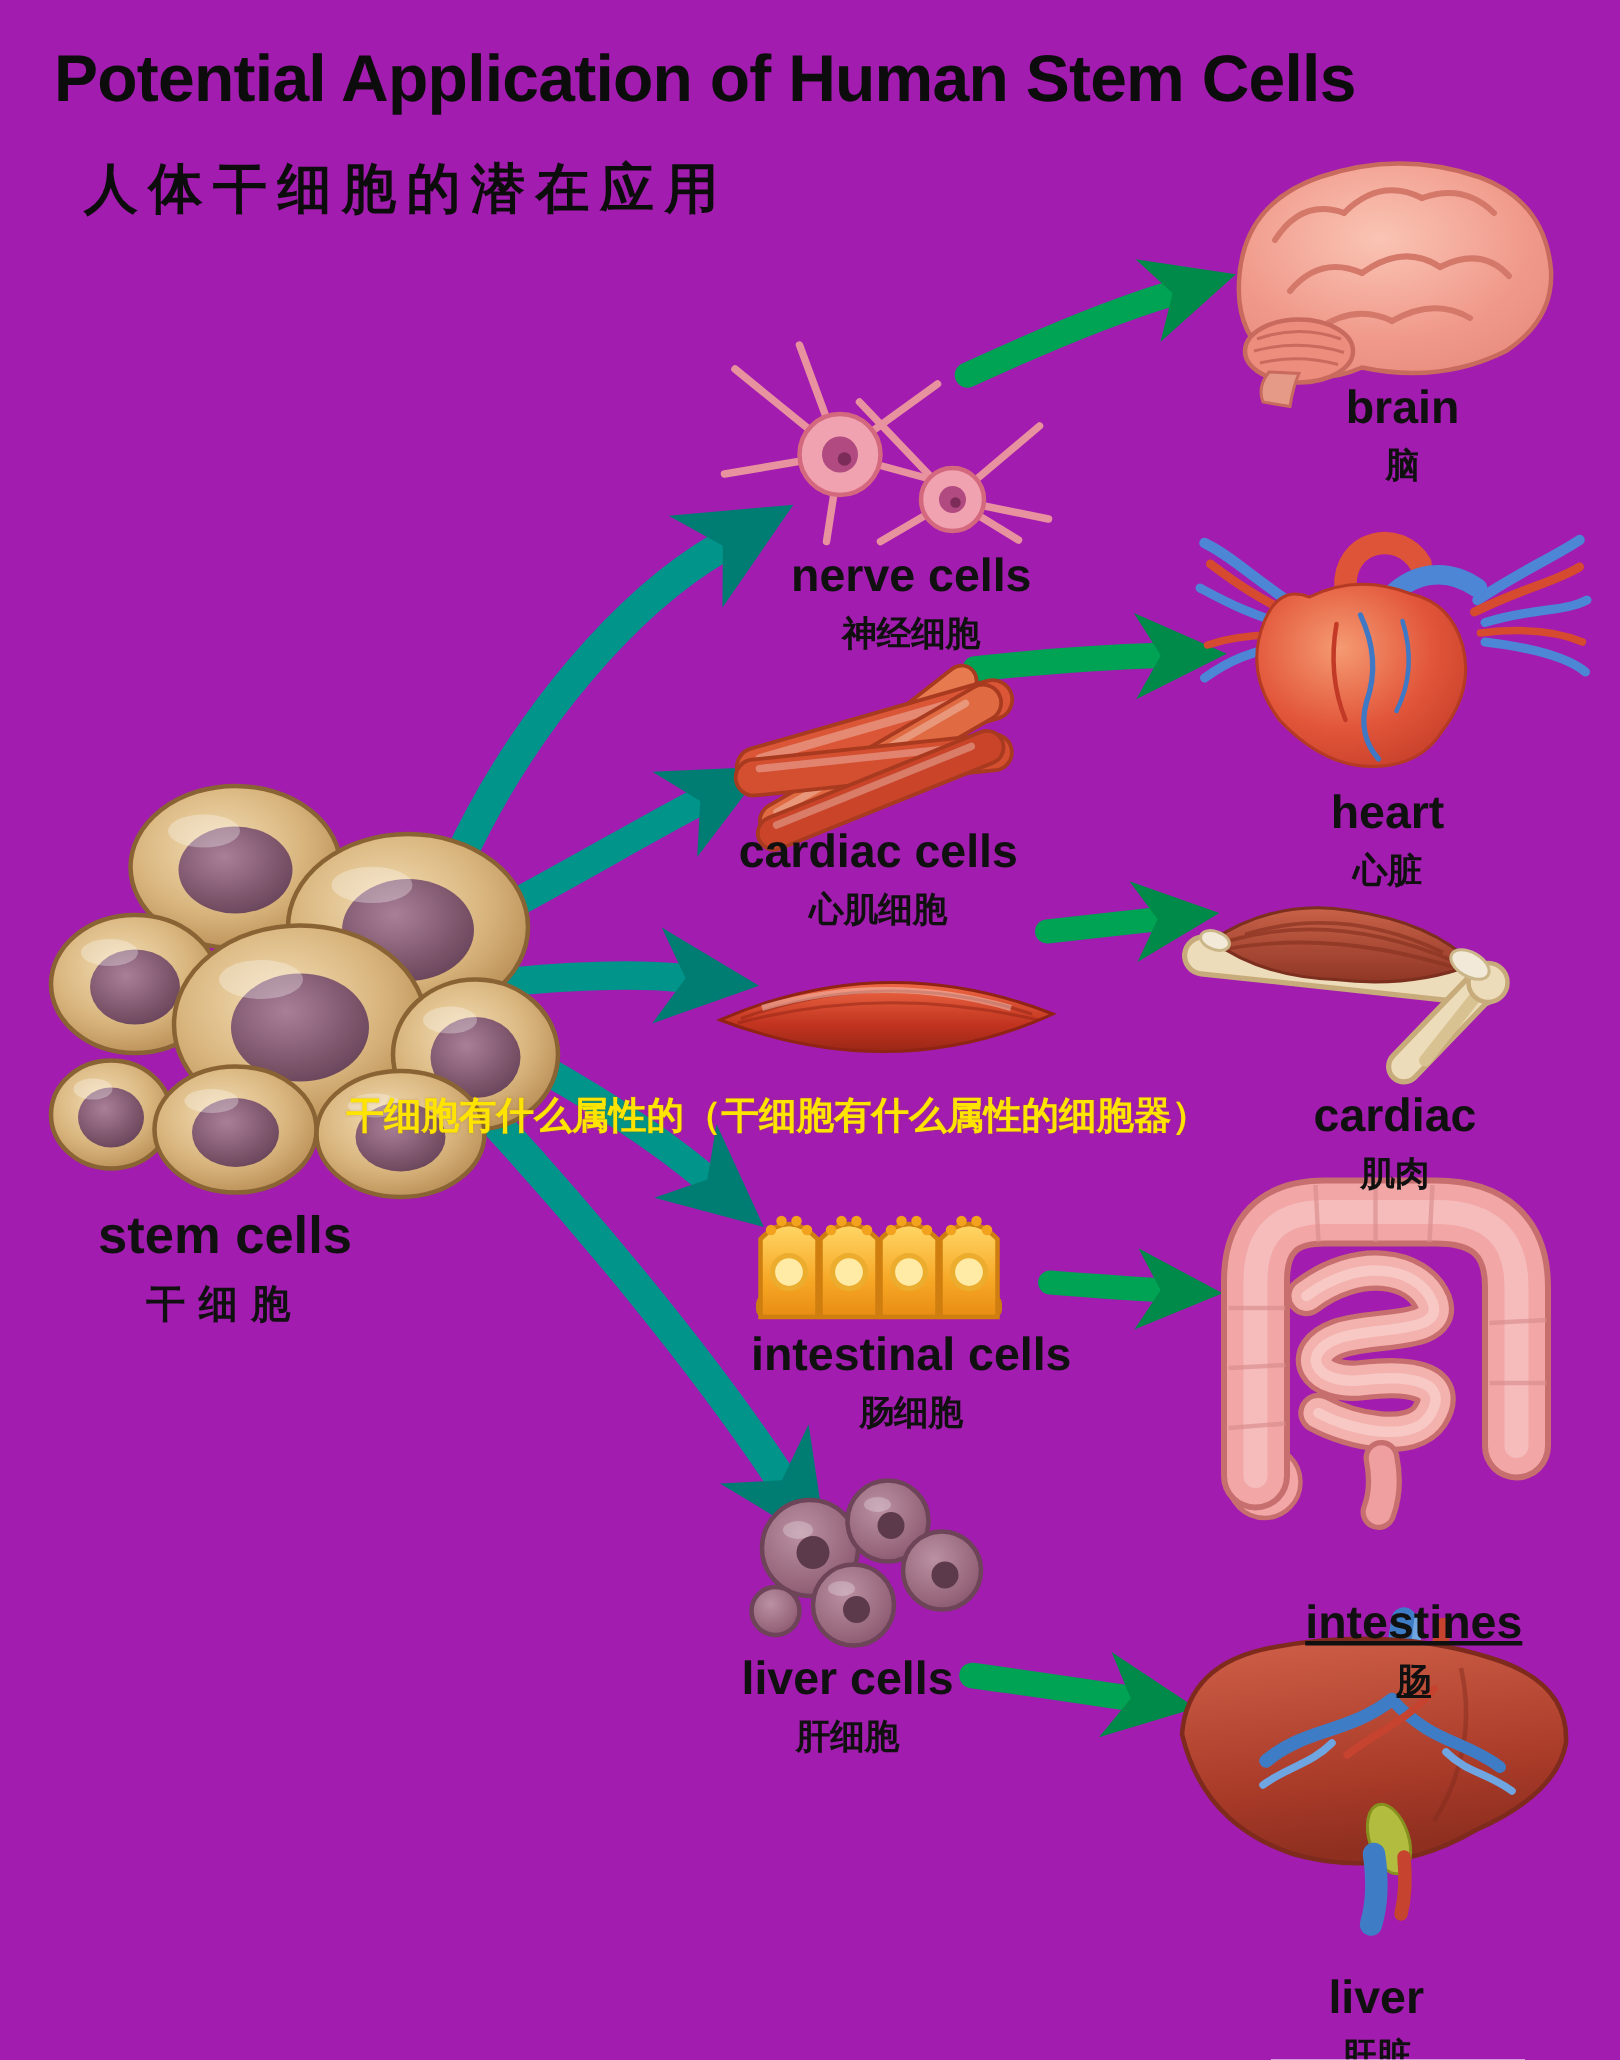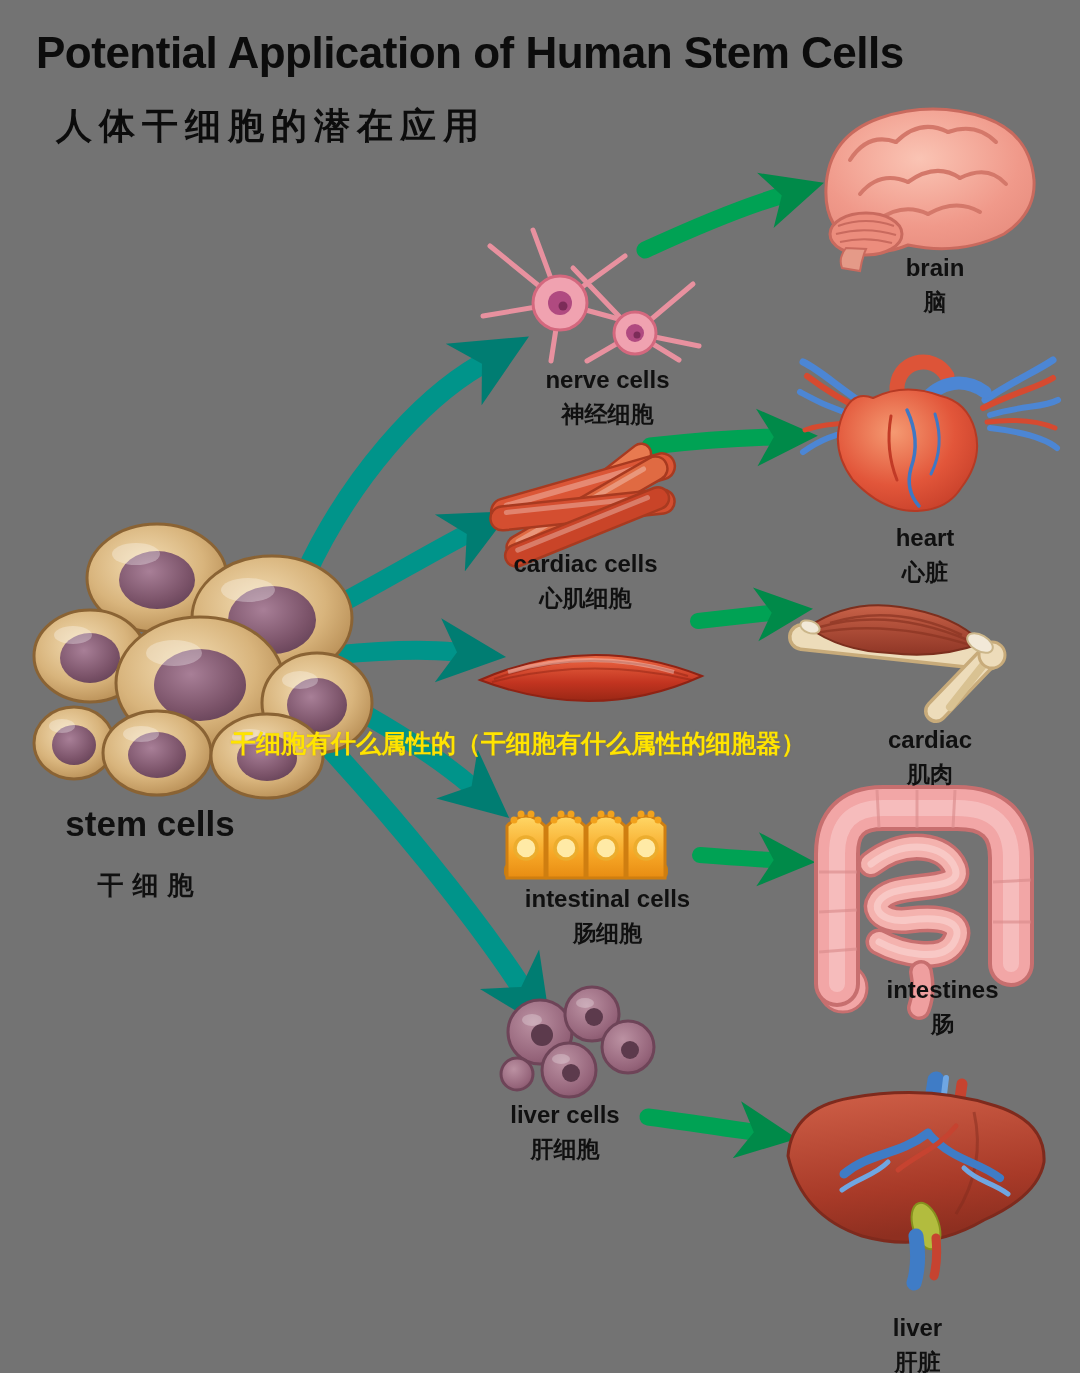--- a/index.html
+++ b/index.html
@@ -1,44 +1,44 @@
 <!DOCTYPE html>
 <html><head>
 <meta charset="utf-8">
 <style>
   html,body{margin:0;padding:0;background:#ffffff;}
   .canvas{
-    position:relative;width:1080px;height:1373px;background:#737373;overflow:hidden;
+    position:relative;width:1080px;height:1373px;background:#a21caf;overflow:hidden;
     font-family:"Liberation Sans",sans-serif;color:#111;
   }
   .title{
     position:absolute;left:36px;top:28px;font-size:44px;font-weight:800;
     color:#0c0c0c;letter-spacing:-0.5px;white-space:nowrap;
   }
   .subtitle{
     position:absolute;left:56px;top:102px;font-size:36px;font-weight:700;
     color:#0c0c0c;letter-spacing:7px;white-space:nowrap;
   }
   .diagram-svg{position:absolute;left:0;top:0;}
   .lbl{position:absolute;text-align:center;color:#101010;}
-  .lbl .en{font-size:24px;font-weight:800;}
+  .lbl .en{font-size:31px;font-weight:800;}
   .lbl .zh{font-size:23px;font-weight:700;margin-top:5px;}
   #lbl-nerve{left:500px;top:366px;width:215px;}
   #lbl-cardiac{left:478px;top:550px;width:215px;}
   #lbl-musclecells{left:455px;top:711px;width:215px;}
   #lbl-intestinalcells{left:495px;top:885px;width:225px;}
   #lbl-livercells{left:460px;top:1101px;width:210px;}
   #lbl-brain{left:845px;top:254px;width:180px;}
   #lbl-heart{left:835px;top:524px;width:180px;}
   #lbl-muscleorgan{left:840px;top:726px;width:180px;}
-  #lbl-intestines{left:845px;top:976px;width:195px;}
+  #lbl-intestines{left:845px;top:1064px;width:195px;text-decoration:underline;}
   #lbl-liverorgan{left:825px;top:1314px;width:185px;}
   #lbl-stem{left:40px;top:804px;width:220px;}
   #lbl-stem .en{font-size:35px;}
-  #lbl-stem .zh{font-size:26px;letter-spacing:9px;margin-top:24px;}
+  #lbl-stem .zh{font-size:26px;letter-spacing:9px;margin-top:8px;}
   .watermark{
     position:absolute;left:231px;top:727px;z-index:10;
     font-size:25px;font-weight:800;color:#ffe400;white-space:nowrap;
     text-shadow:0 0 2px rgba(150,110,0,.35);
   }
 </style>
 </head>
 <body>
 
 <div class="canvas">

